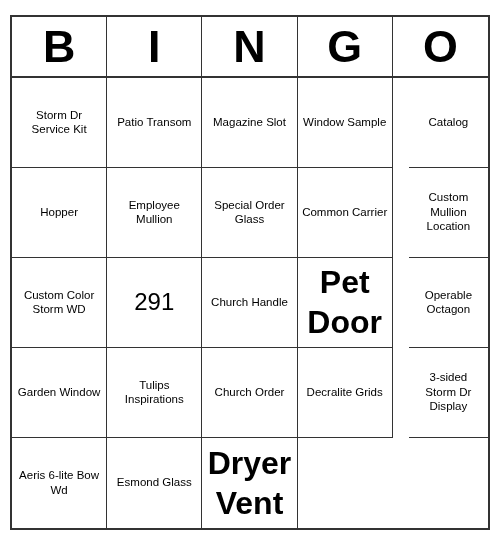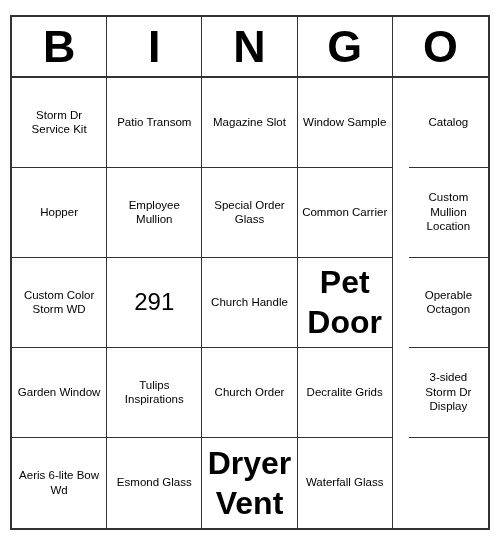--- a/index.html
+++ b/index.html
@@ -94,15 +94,14 @@
       <div class="bingo-cell xlarge-text">Pet Door</div>
       <div class="bingo-cell">Operable Octagon</div>
       <div class="bingo-cell">Garden Window</div>
       <div class="bingo-cell">Tulips Inspirations</div>
       <div class="bingo-cell">Church Order</div>
       <div class="bingo-cell">Decralite Grids</div>
       <div class="bingo-cell">3-sided Storm Dr Display</div>
       <div class="bingo-cell">Aeris 6-lite Bow Wd</div>
       <div class="bingo-cell">Esmond Glass</div>
       <div class="bingo-cell xlarge-text">Dryer Vent</div>
-      <div class="bingo-cell">Waterfall Glass</div>
     </div>
 </div>
 
 </body></html>

